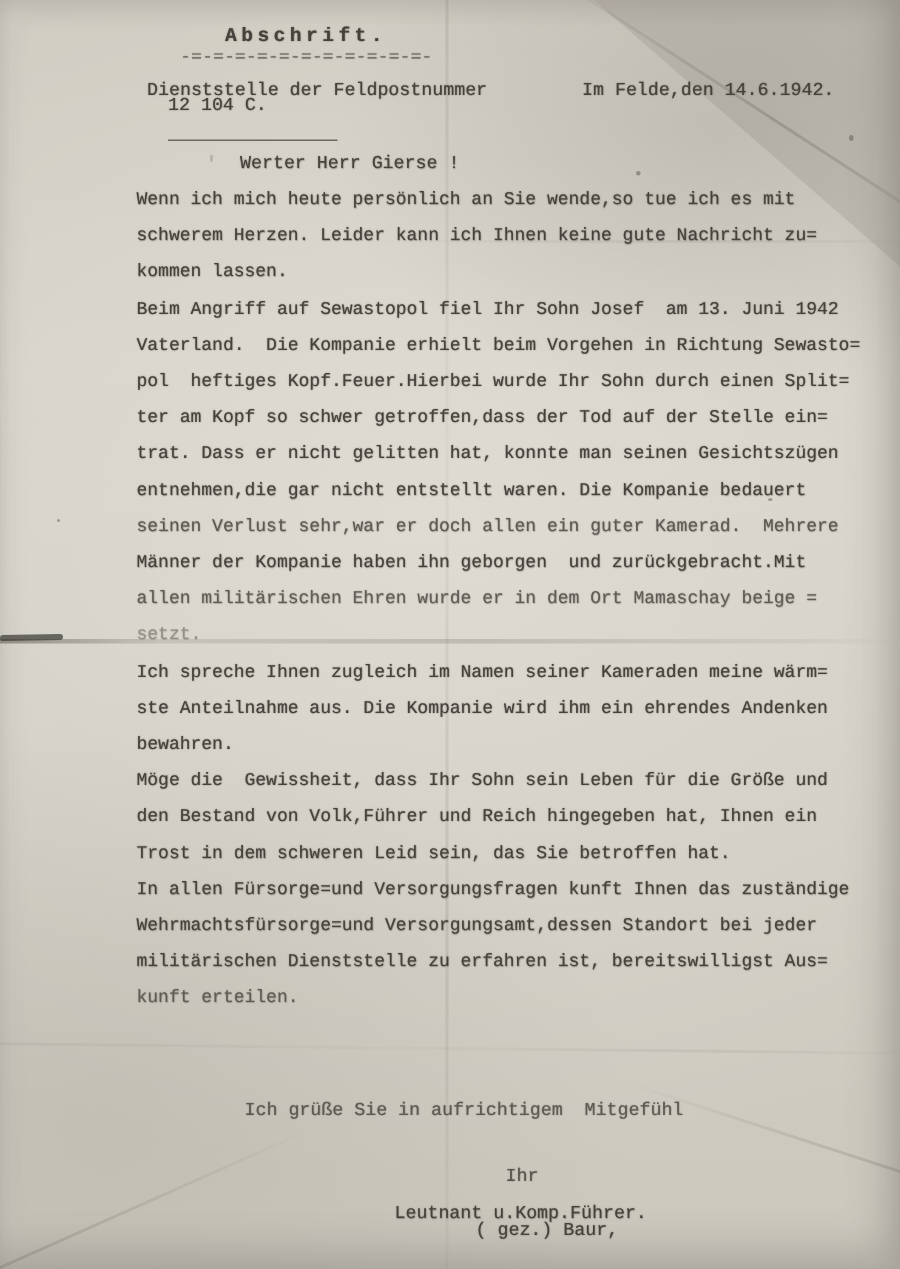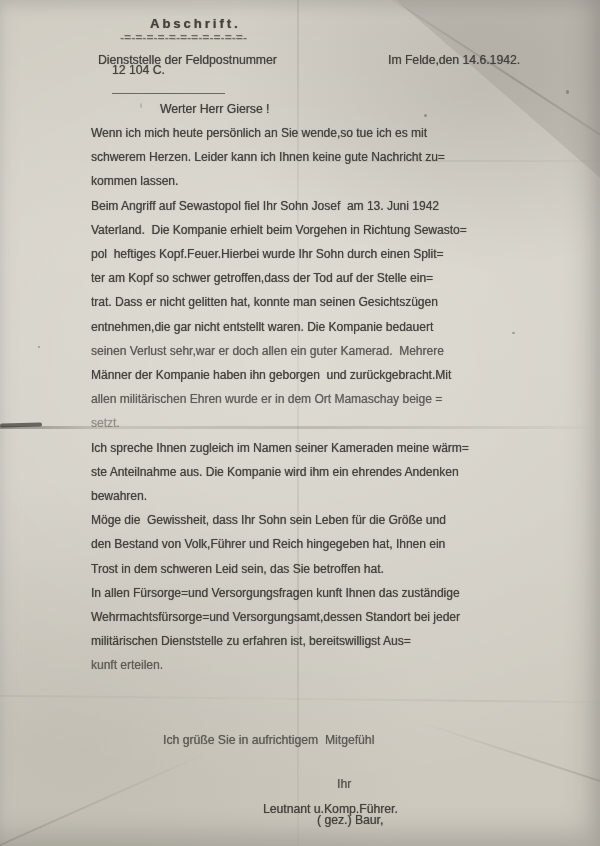--- a/index.html
+++ b/index.html
@@ -9,21 +9,21 @@
     background-color:#d1cdc3;
     background-image:
       radial-gradient(ellipse 420px 300px at 80% 10%, rgba(160,156,148,0.38), rgba(160,156,148,0) 62%),
       radial-gradient(ellipse 500px 380px at 12% 88%, rgba(148,144,134,0.20), rgba(148,144,134,0) 70%),
       radial-gradient(ellipse 760px 560px at 48% 42%, rgba(255,255,252,0.26), rgba(255,255,252,0) 78%),
       linear-gradient(180deg,#cfcbc1 0%,#d4d0c6 28%,#d1cdc3 58%,#ccc8be 100%);
     box-shadow:
       inset -10px -12px 26px rgba(100,97,90,.30),
       inset 0 5px 14px rgba(118,115,108,.22),
       inset 6px 0 16px rgba(255,255,253,.15);
-    font-family:Liberation Sans, sans-serif;
+    font-family:Liberation Mono, monospace;
     color:#45423c;
   }
   .txt{
     position:absolute;
     font-size:12.2px;
     line-height:24.2px;
     white-space:pre;
     color:#45423c;
     text-shadow:0 0 1px rgba(62,59,53,.55), .4px .4px .6px rgba(62,59,53,.28);
   }

